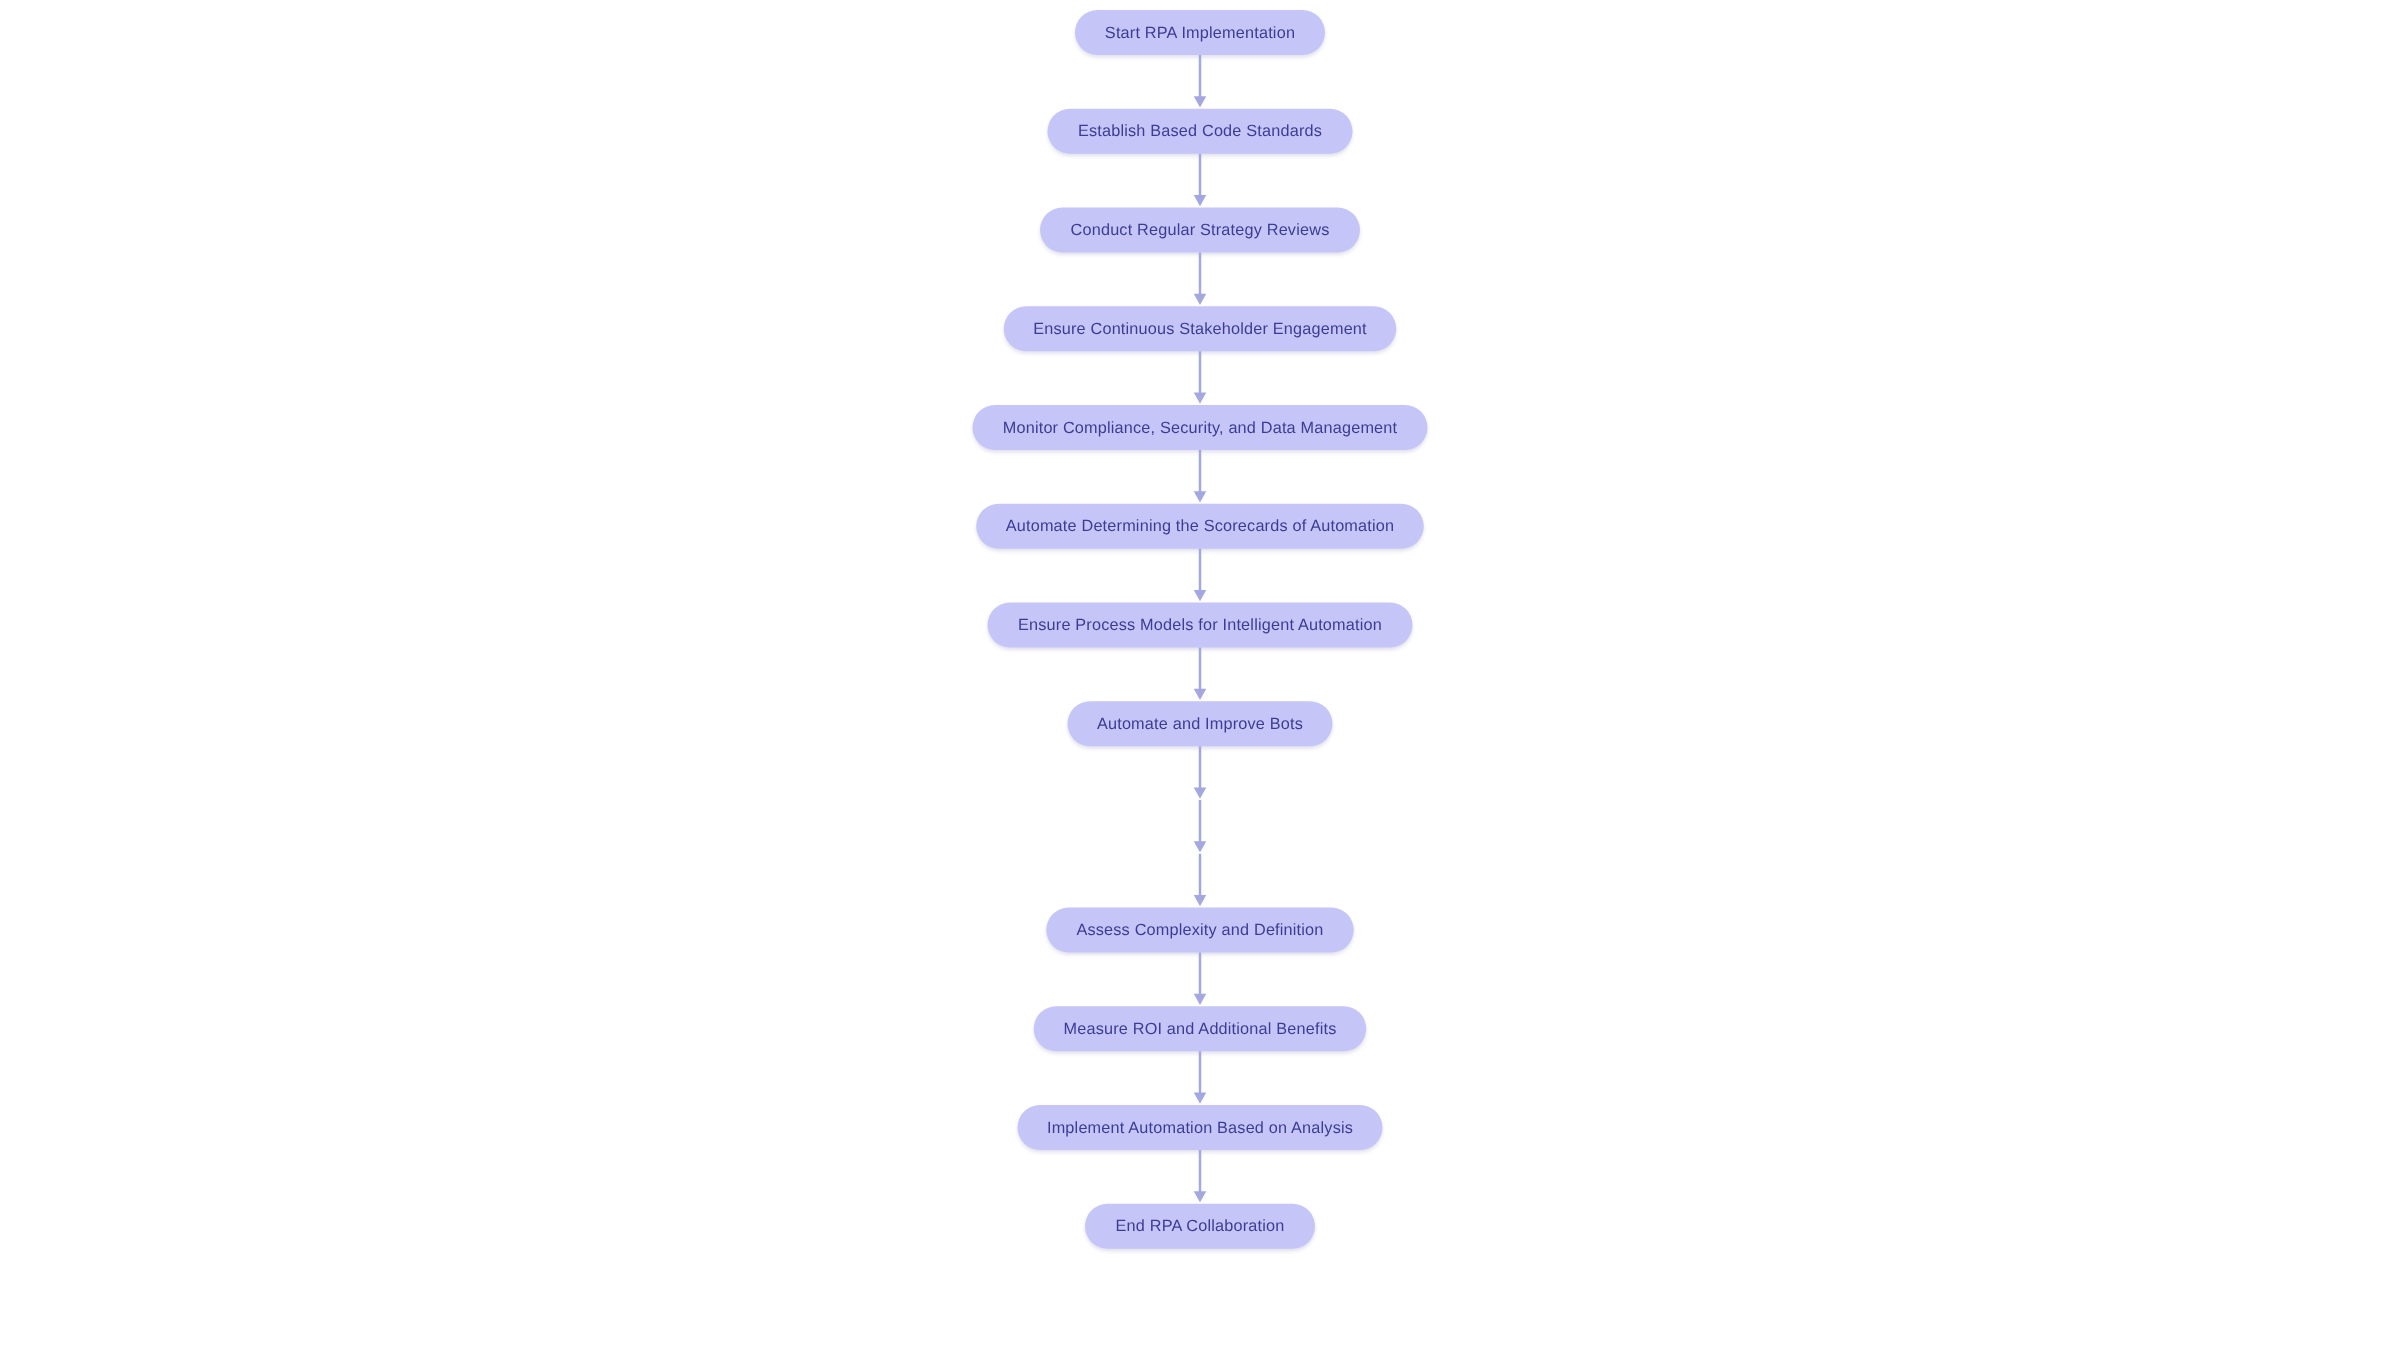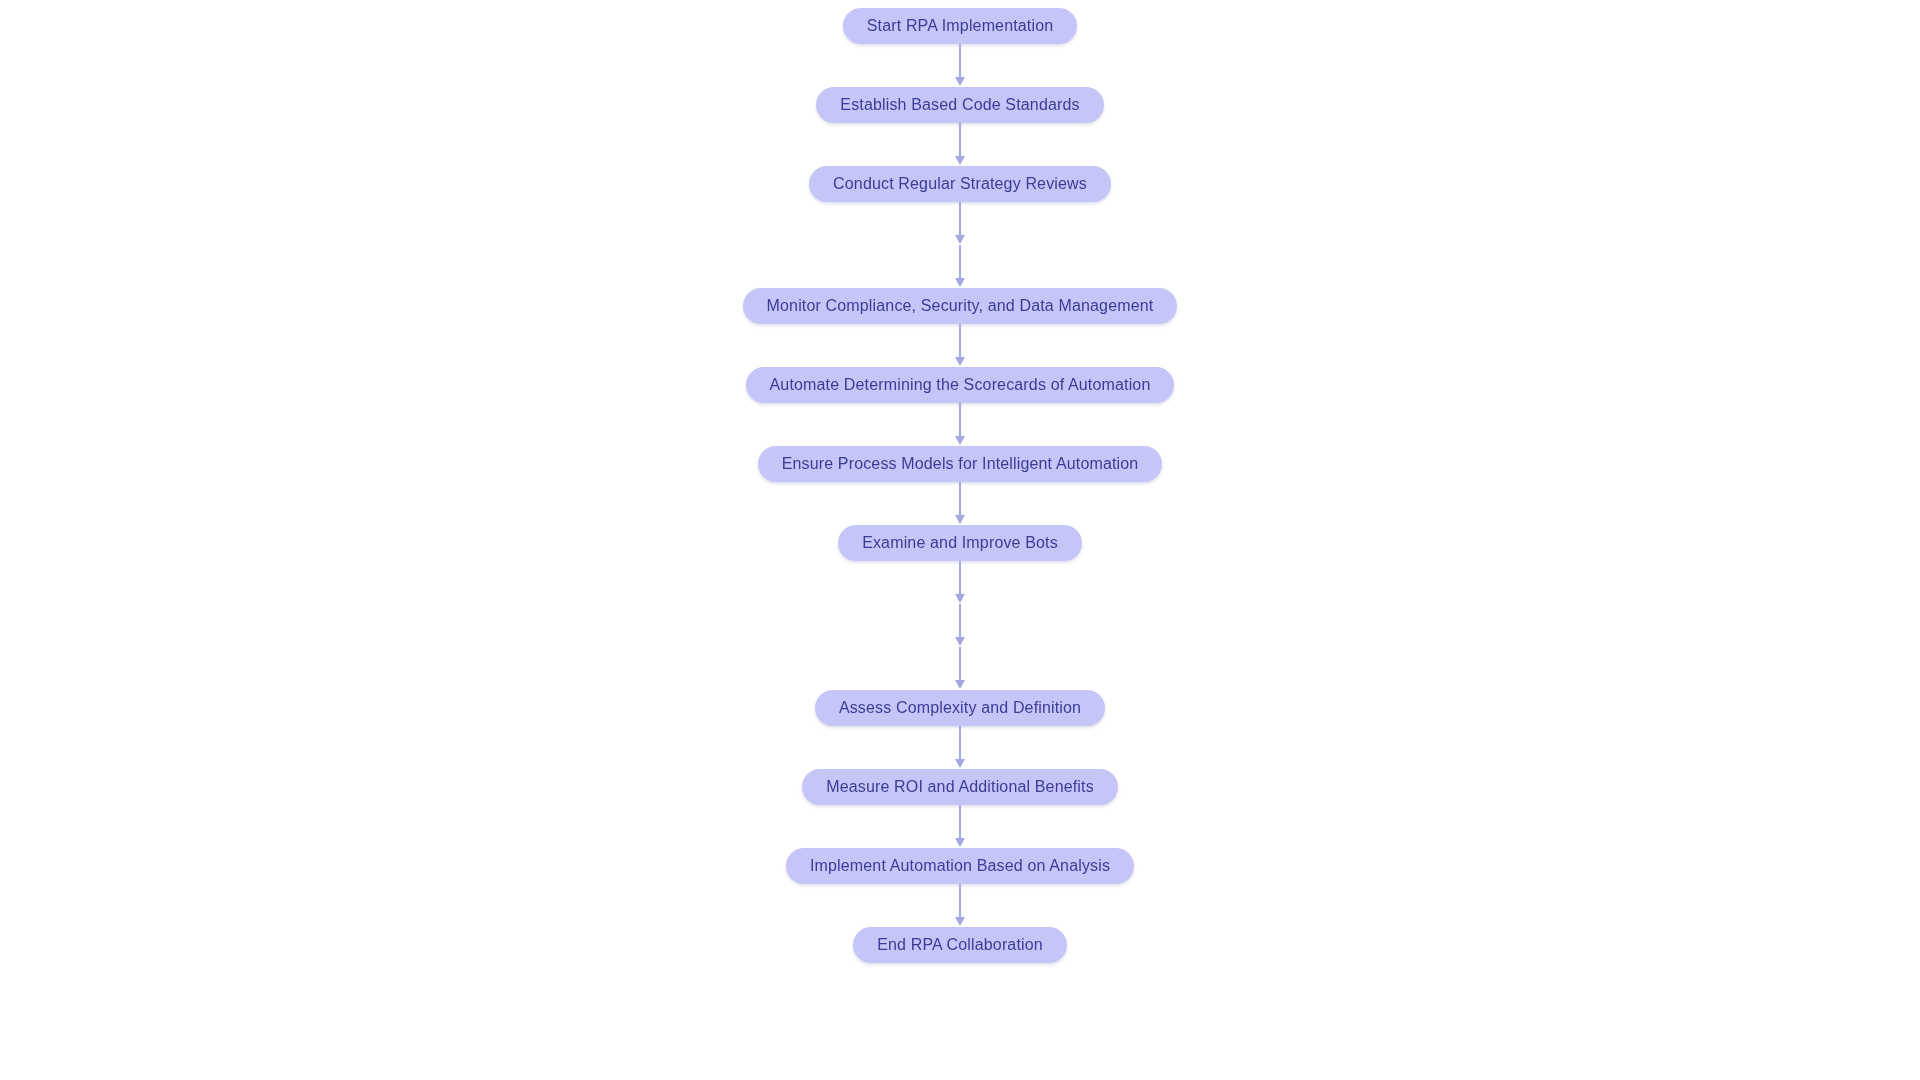--- a/index.html
+++ b/index.html
@@ -35,21 +35,21 @@
 
   
   .flow-node {
     box-sizing: border-box;
     height: 36px;
     line-height: 36px;
     padding: 0 24px;
     border-radius: 18px;
     background: #c5c6f7;
     color: #3c3c96;
-    font-size: 16px;
+    font-size: 13px;
     font-family: "Liberation Sans", sans-serif;
     letter-spacing: 0.15px;
     text-align: left;
     white-space: nowrap;
     box-shadow: 0 2px 3px rgba(90, 90, 160, 0.18);
     user-select: none;
   }
 
   
   .flow-connector {
@@ -92,40 +92,41 @@
       <div class="flow-node">Establish Based Code Standards</div>
       <div class="flow-connector">
         <div class="conn-line"></div>
         <div class="conn-head"></div>
       </div>
       <div class="flow-node">Conduct Regular Strategy Reviews</div>
       <div class="flow-connector">
         <div class="conn-line"></div>
         <div class="conn-head"></div>
       </div>
+      <div class="flow-node">Ensure Continuous Stakeholder Engagement</div>
       <div class="flow-connector">
         <div class="conn-line"></div>
         <div class="conn-head"></div>
       </div>
       <div class="flow-node">Monitor Compliance, Security, and Data Management</div>
       <div class="flow-connector">
         <div class="conn-line"></div>
         <div class="conn-head"></div>
       </div>
       <div class="flow-node">Automate Determining the Scorecards of Automation</div>
       <div class="flow-connector">
         <div class="conn-line"></div>
         <div class="conn-head"></div>
       </div>
       <div class="flow-node">Ensure Process Models for Intelligent Automation</div>
       <div class="flow-connector">
         <div class="conn-line"></div>
         <div class="conn-head"></div>
       </div>
-      <div class="flow-node">Examine and Improve Bots</div>
+      <div class="flow-node">Automate and Improve Bots</div>
       <div class="flow-connector">
         <div class="conn-line"></div>
         <div class="conn-head"></div>
       </div>
       <div class="flow-connector">
         <div class="conn-line"></div>
         <div class="conn-head"></div>
       </div>
       <div class="flow-connector">
         <div class="conn-line"></div>

